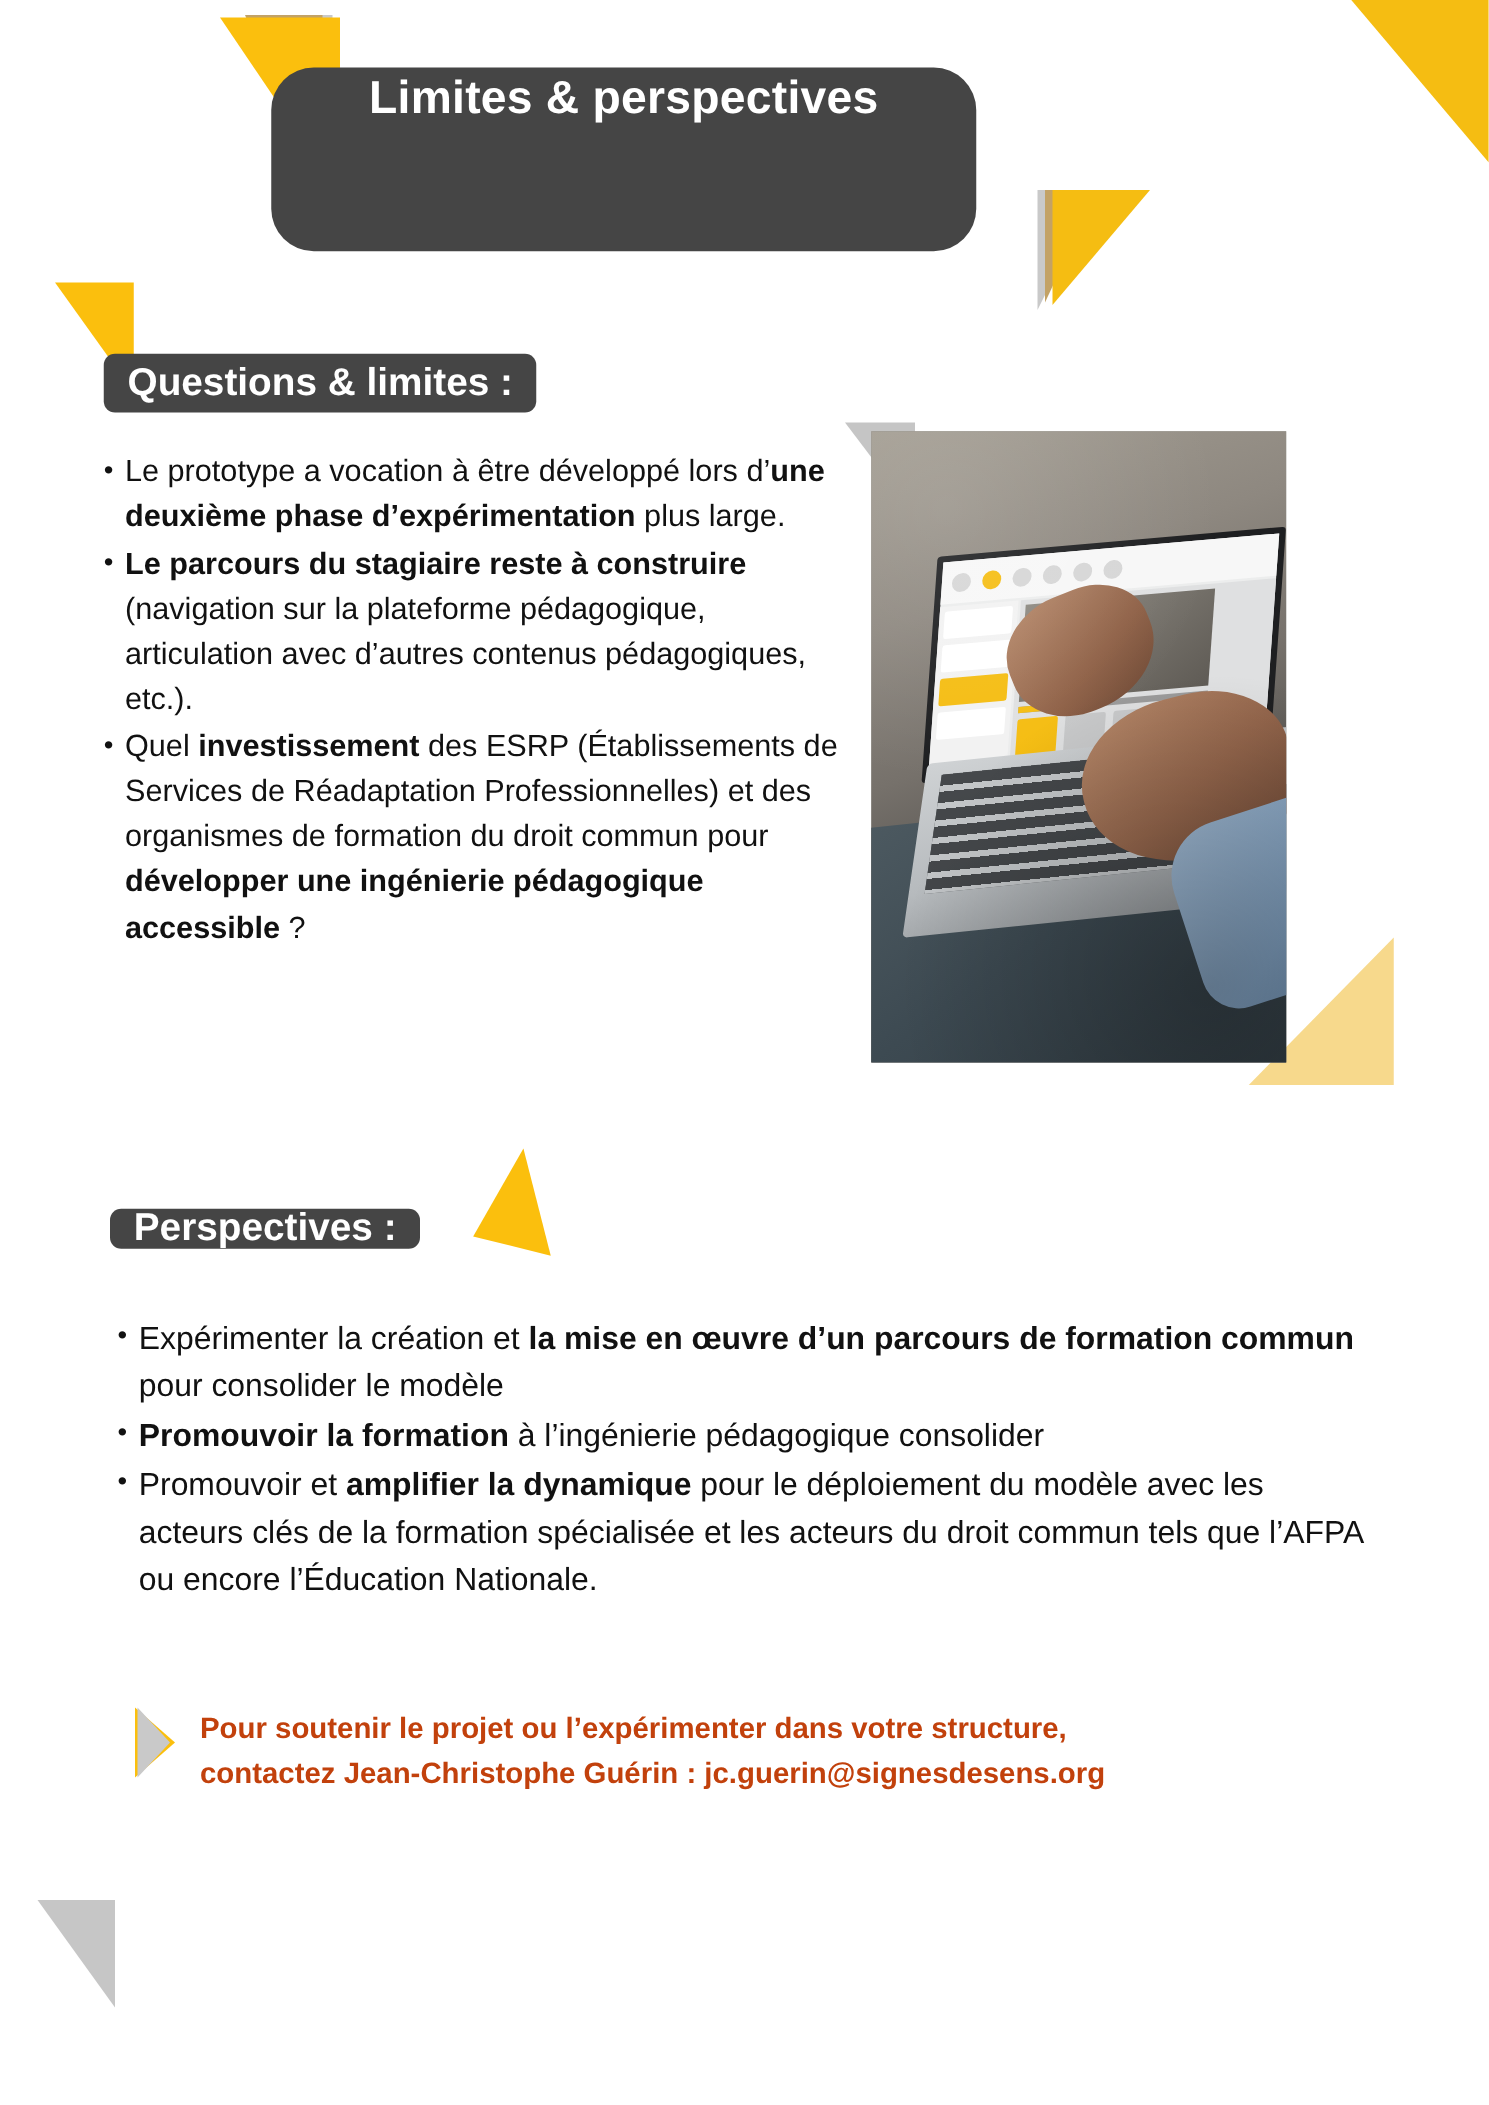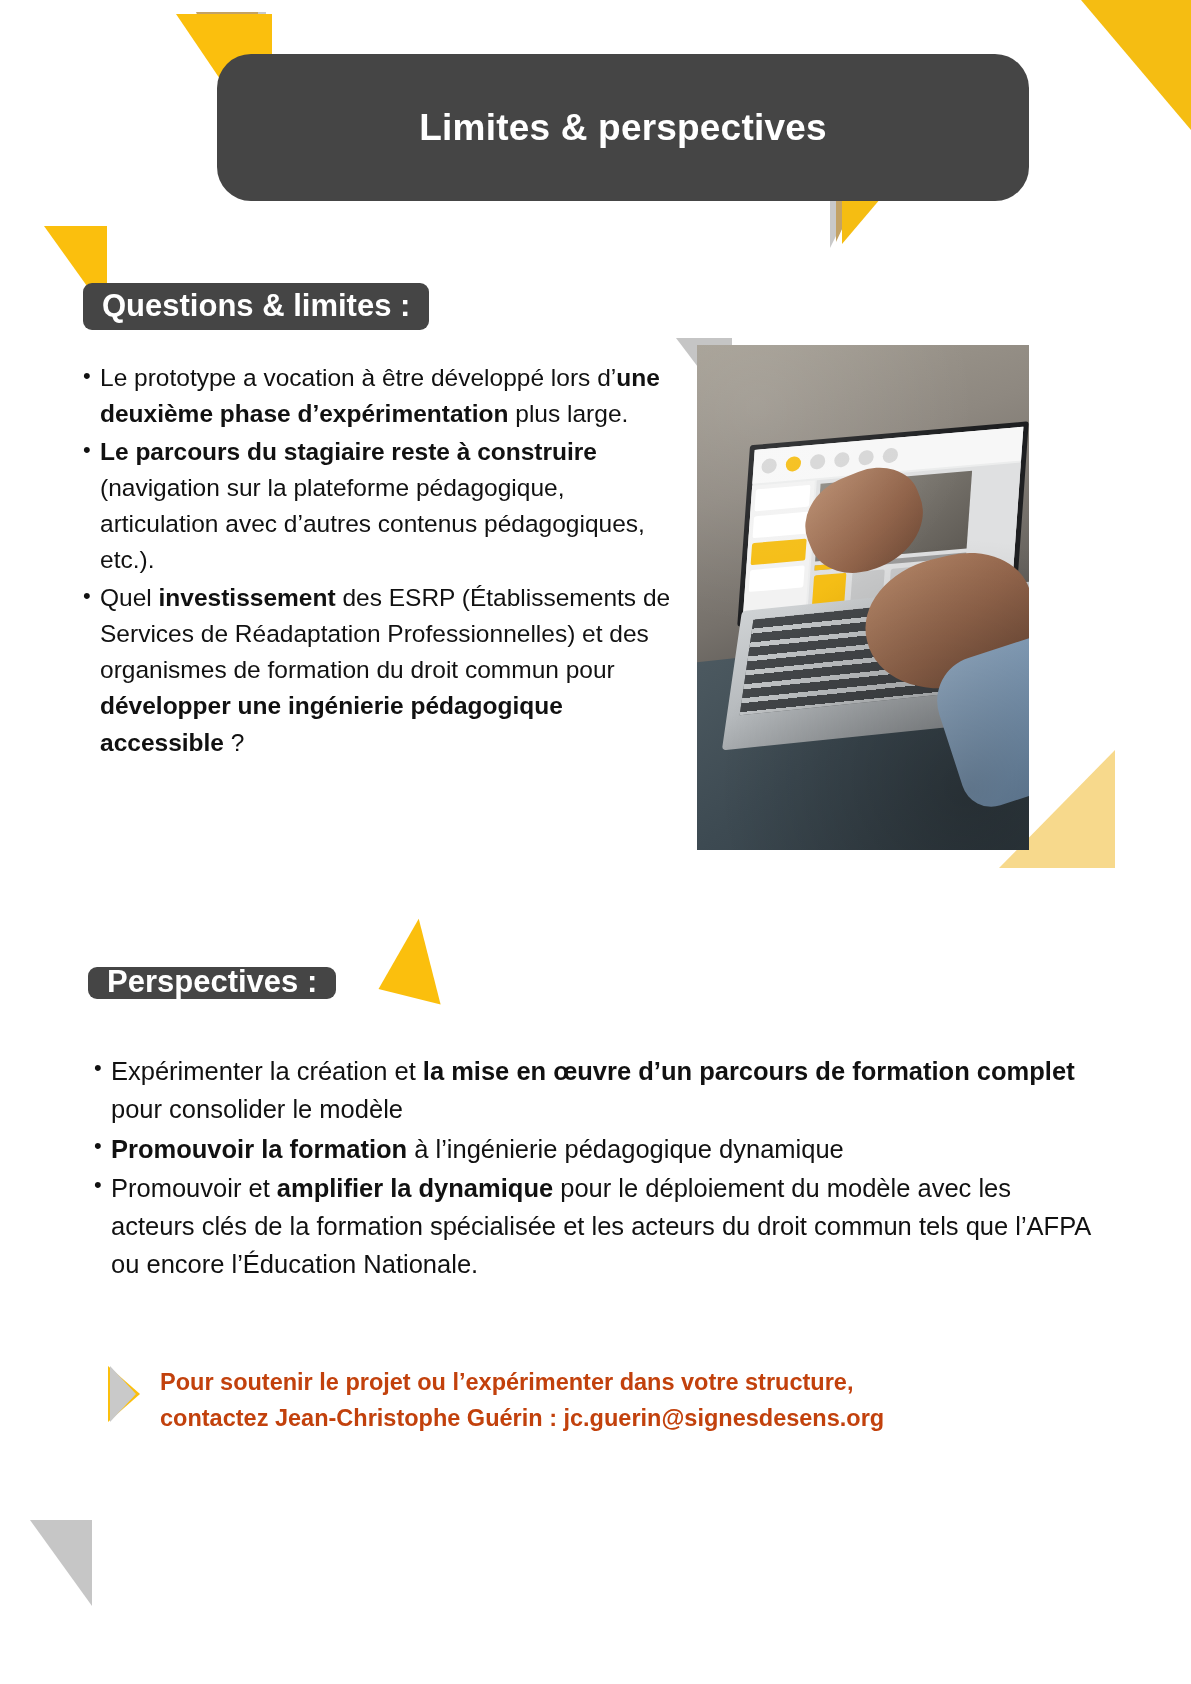--- a/index.html
+++ b/index.html
@@ -125,26 +125,27 @@
     left: 110px; top: 1366px;
     border-top: 28px solid transparent;
     border-bottom: 28px solid transparent;
     border-left: 26px solid #c9c9c9;
   }
 
   
   .title-bubble {
     position: absolute;
     left: 217px; top: 54px;
-    width: 812px; height: 147px;
+    width: 564px; height: 147px;
     background: #454545;
     border-radius: 34px;
     display: flex;
+    flex-direction: column;
     align-items: center;
-    justify-content: center;
+    justify-content: space-between;
     z-index: 5;
   }
   .title-bubble .line {
     color: #ffffff;
     font-size: 37px;
     font-weight: bold;
     line-height: 1.28;
     letter-spacing: 0.2px;
     white-space: nowrap;
   }
@@ -403,22 +404,22 @@
     <div class="hand-r"></div>
     <div class="sleeve"></div>
     <div class="shadow-grain"></div>
   </div>
 
   <div class="section-label label-perspectives">
     <span>Perspectives :</span>
   </div>
 
   <div class="bullets bullets-perspectives" id="list-perspectives">
-      <div class="bullet-item"><span>Expérimenter la création et </span><span class="b">la mise en œuvre d’un parcours de formation complet</span><span> pour consolider le modèle</span></div>
-      <div class="bullet-item"><span class="b">Promouvoir la formation</span><span> à l’ingénierie pédagogique dynamique</span></div>
+      <div class="bullet-item"><span>Expérimenter la création et </span><span class="b">la mise en œuvre d’un parcours de formation commun</span><span> pour consolider le modèle</span></div>
+      <div class="bullet-item"><span class="b">Promouvoir la formation</span><span> à l’ingénierie pédagogique consolider</span></div>
       <div class="bullet-item"><span>Promouvoir et </span><span class="b">amplifier la dynamique</span><span> pour le déploiement du modèle avec les acteurs clés de la formation spécialisée et les acteurs du droit commun tels que l’AFPA ou encore l’Éducation Nationale.</span></div>
     </div>
 
   <div class="tri tri-contact-yellow"></div>
   <div class="tri tri-contact-gray"></div>
   <div class="contact">
     <div>Pour soutenir le projet ou l’expérimenter dans votre structure,</div>
     <div>contactez Jean-Christophe Guérin : jc.guerin@signesdesens.org</div>
   </div>
 

